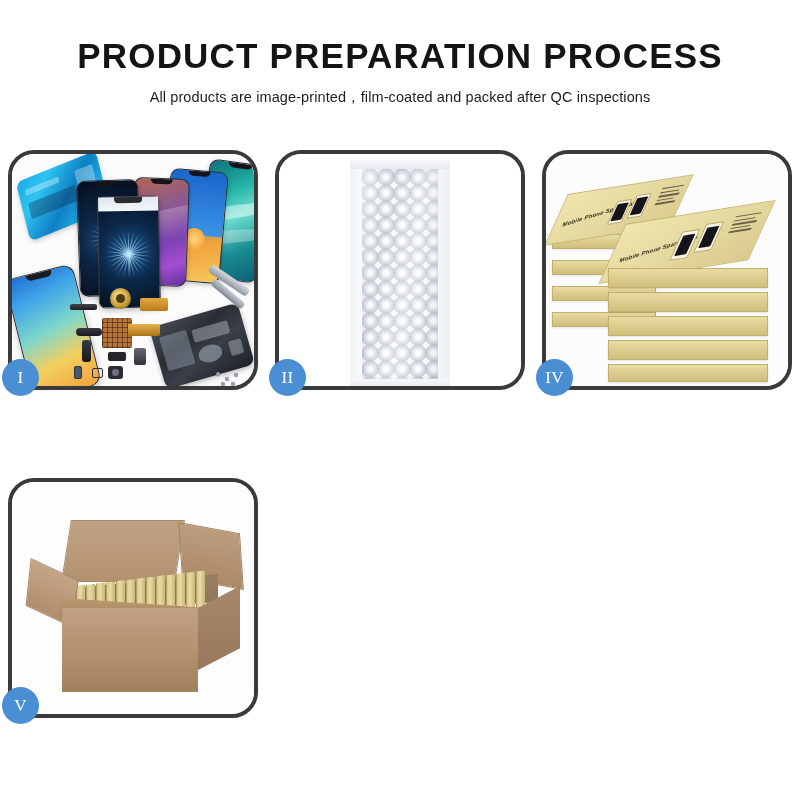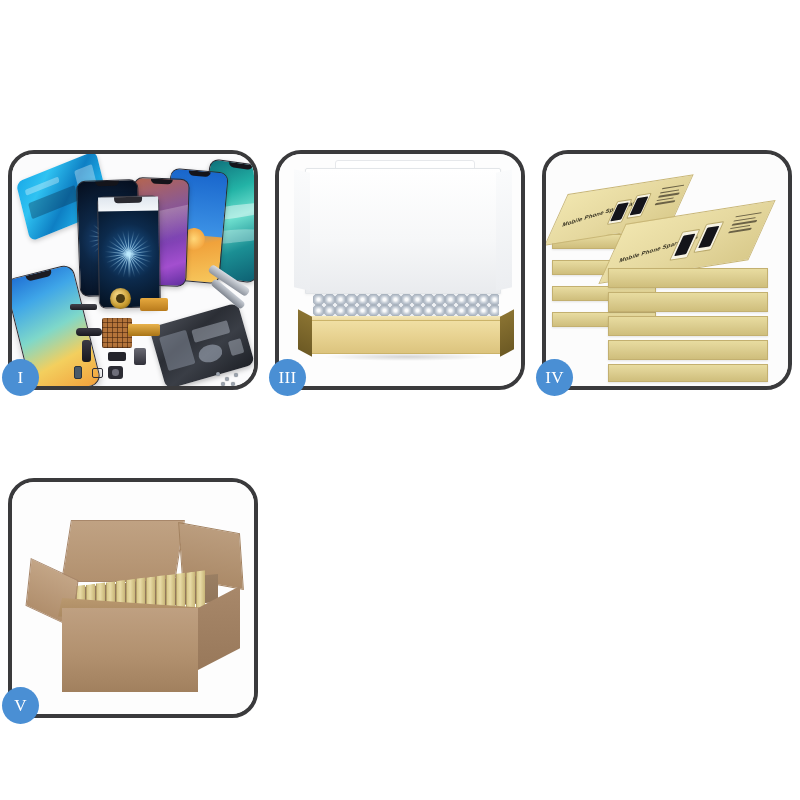--- a/index.html
+++ b/index.html
@@ -382,20 +382,24 @@
   }
   .sb-tab { position:absolute; background: rgba(140,112,84,.42); border-radius:1px; }
   .sb-tab1 { left: 38px; top: 94px; width: 20px; height: 22px; }
   .sb-tab2 { left: 40px; top: 152px; width: 22px; height: 20px; }
 </style>
 </head>
 <body>
 
 <div class="page">
 
+  <div class="header">
+    <div class="title">PRODUCT PREPARATION PROCESS</div>
+    <div class="subtitle">All products are image-printed，film-coated and packed after QC inspections</div>
+  </div>
 
   <div class="grid">
 
     <div class="panel">
       <div class="panel-inner p1">
 
         <div class="blue-film">
           <div class="bf bf1"></div>
             <div class="bf bf2"></div>
             <div class="bf bf3"></div>
@@ -507,32 +511,31 @@
               <i style="left: 15px; top: 10px;"></i>
             </div>
         </div>
 
         <div class="tool"></div>
         <div class="tool2"></div>
       </div>
       <div class="badge">I</div>
     </div>
 
-
     <div class="panel">
-      <div class="panel-inner p3">
-        <div class="lid-tab"></div>
-        <div class="lid-back"></div>
-        <div class="box-content"></div>
-        <div class="box-rim"></div>
-        <div class="box-front"></div>
-        <div class="box-shadow3"></div>
+      <div class="panel-inner p2">
+        <div class="pouch">
+          <div class="pouch-seal t"></div>
+          <div class="bubbles"></div>
+          <div class="pouch-seal b"></div>
+        </div>
       </div>
-      <div class="badge">III</div>
+      <div class="badge">II</div>
     </div>
+
 
     <div class="panel">
       <div class="panel-inner p4">
         <div class="stack">
 
           <div class="kbox" style="left:2px;  top:66px;  width:104px; height:15px;"></div>
           <div class="kbox" style="left:2px;  top:92px;  width:104px; height:15px;"></div>
           <div class="kbox" style="left:2px;  top:118px; width:104px; height:15px;"></div>
           <div class="kbox" style="left:2px;  top:144px; width:104px; height:15px;"></div>
 

